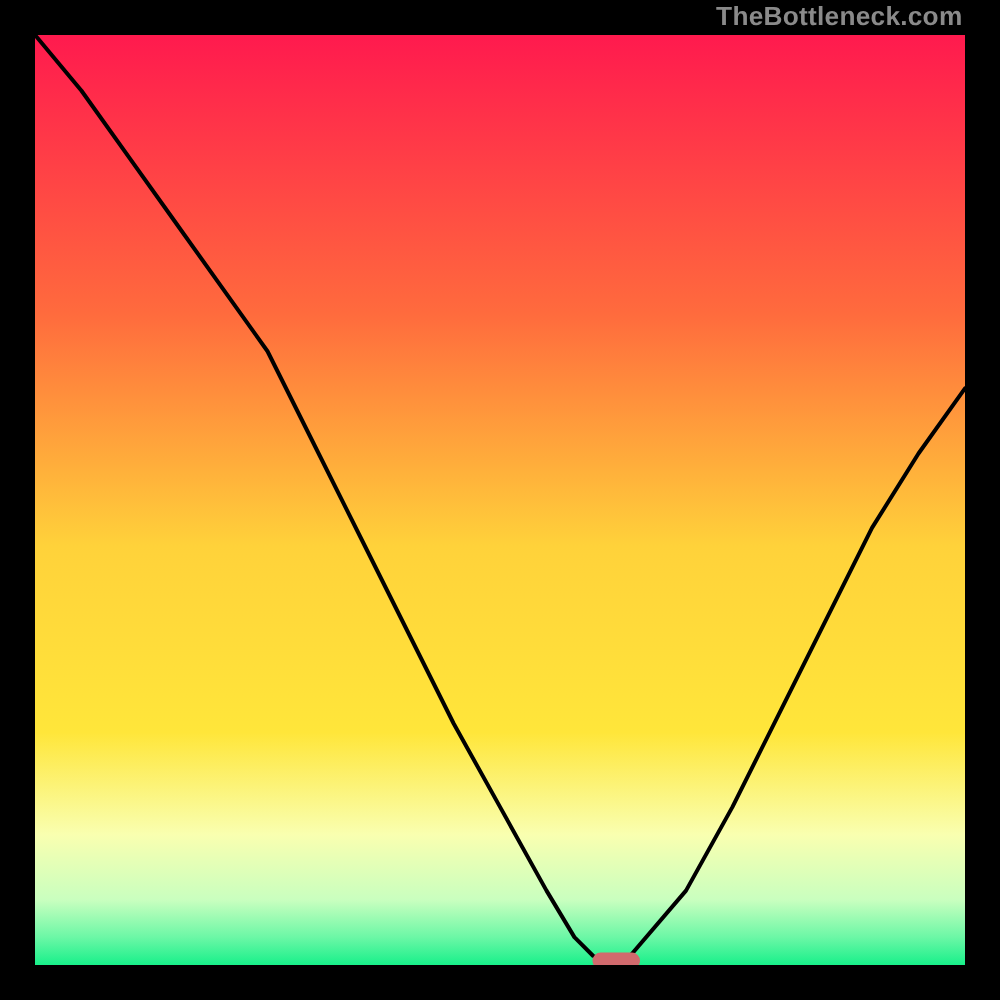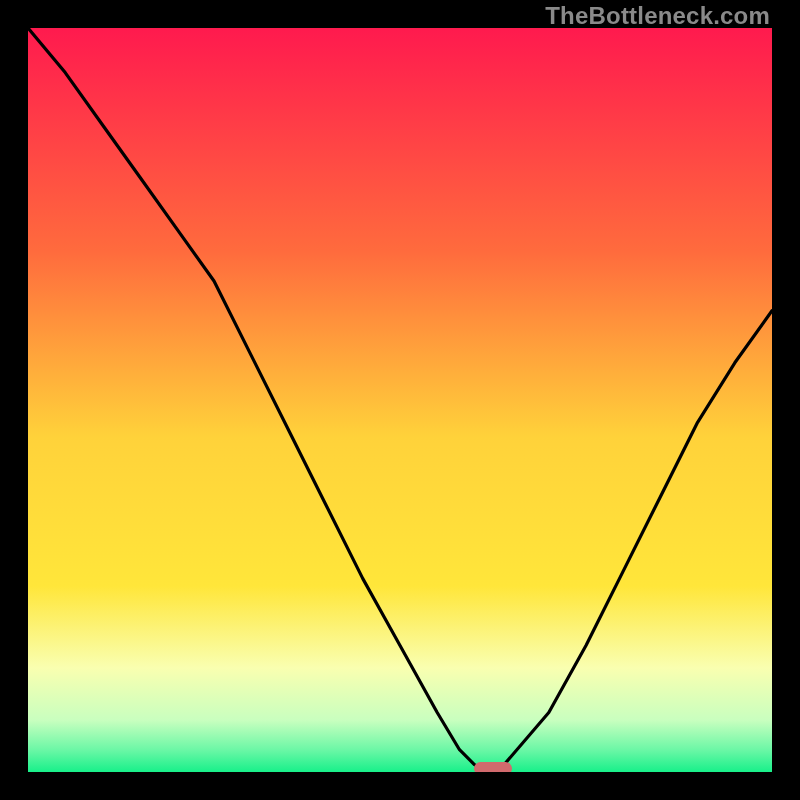--- a/index.html
+++ b/index.html
@@ -38,21 +38,21 @@
     left: 0;
     top: 0;
     width: 100%;
     height: 100%;
   }
   .watermark {
     position: absolute;
     top: 2px;
     right: 30px;
     font-family: Arial, Helvetica, sans-serif;
-    font-size: 24px;
+    font-size: 21px;
     font-weight: 600;
     color: #8a8a8a;
     letter-spacing: 0.2px;
   }
   .marker {
     position: absolute;
     background: #d16a6d;
     border-radius: 8px;
   }
 </style>

